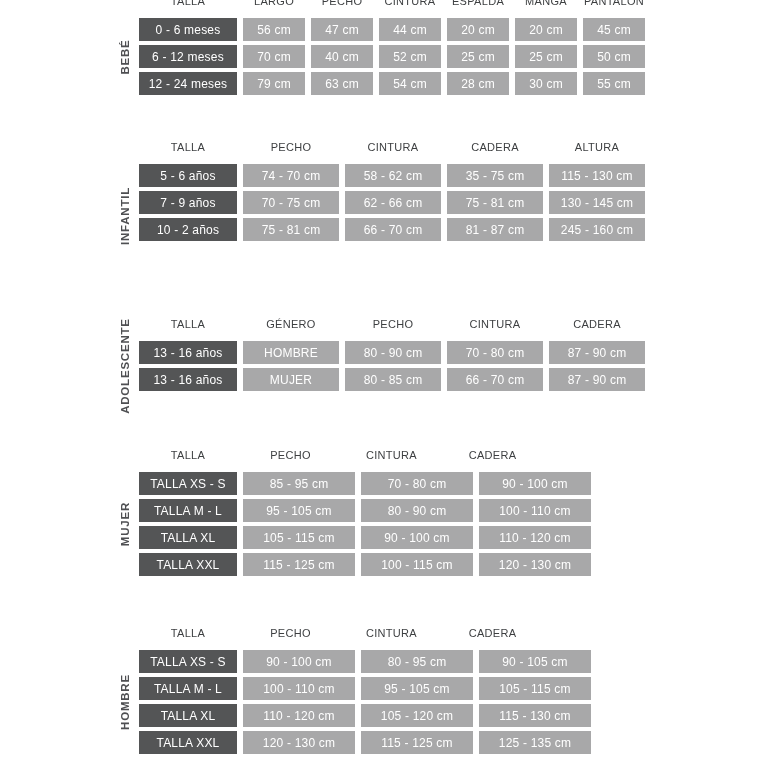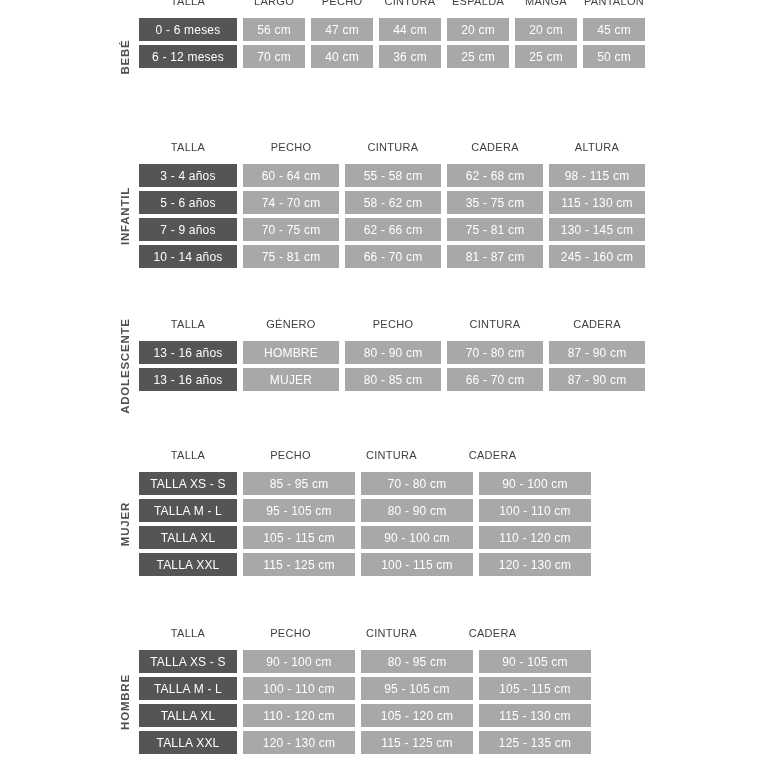--- a/index.html
+++ b/index.html
@@ -76,61 +76,63 @@
         <div class="cell light">47 cm</div>
         <div class="cell light">44 cm</div>
         <div class="cell light">20 cm</div>
         <div class="cell light">20 cm</div>
         <div class="cell light">45 cm</div>
       </div>
       <div class="trow">
         <div class="cell dark">6 - 12 meses</div>
         <div class="cell light">70 cm</div>
         <div class="cell light">40 cm</div>
-        <div class="cell light">36 cm</div>
+        <div class="cell light">52 cm</div>
         <div class="cell light">25 cm</div>
         <div class="cell light">25 cm</div>
         <div class="cell light">50 cm</div>
       </div>
+      <div class="trow">
+        <div class="cell dark">12 - 24 meses</div>
+        <div class="cell light">79 cm</div>
+        <div class="cell light">63 cm</div>
+        <div class="cell light">54 cm</div>
+        <div class="cell light">28 cm</div>
+        <div class="cell light">30 cm</div>
+        <div class="cell light">55 cm</div>
+      </div>
     </div>
 </section>
 
 <section class="size-table t1">
   <div class="side-label">INFANTIL</div>
   <div class="col-headers">
       <div class="col-h first">TALLA</div>
       <div class="col-h val">PECHO</div>
       <div class="col-h val">CINTURA</div>
       <div class="col-h val">CADERA</div>
       <div class="col-h val">ALTURA</div>
     </div>
   <div class="table-rows">
-      <div class="trow">
-        <div class="cell dark">3 - 4 años</div>
-        <div class="cell light">60 - 64 cm</div>
-        <div class="cell light">55 - 58 cm</div>
-        <div class="cell light">62 - 68 cm</div>
-        <div class="cell light">98 - 115 cm</div>
-      </div>
       <div class="trow">
         <div class="cell dark">5 - 6 años</div>
         <div class="cell light">74 - 70 cm</div>
         <div class="cell light">58 - 62 cm</div>
         <div class="cell light">35 - 75 cm</div>
         <div class="cell light">115 - 130 cm</div>
       </div>
       <div class="trow">
         <div class="cell dark">7 - 9 años</div>
         <div class="cell light">70 - 75 cm</div>
         <div class="cell light">62 - 66 cm</div>
         <div class="cell light">75 - 81 cm</div>
         <div class="cell light">130 - 145 cm</div>
       </div>
       <div class="trow">
-        <div class="cell dark">10 - 14 años</div>
+        <div class="cell dark">10 - 2 años</div>
         <div class="cell light">75 - 81 cm</div>
         <div class="cell light">66 - 70 cm</div>
         <div class="cell light">81 - 87 cm</div>
         <div class="cell light">245 - 160 cm</div>
       </div>
     </div>
 </section>
 
 <section class="size-table t2">
   <div class="side-label">ADOLESCENTE</div>

